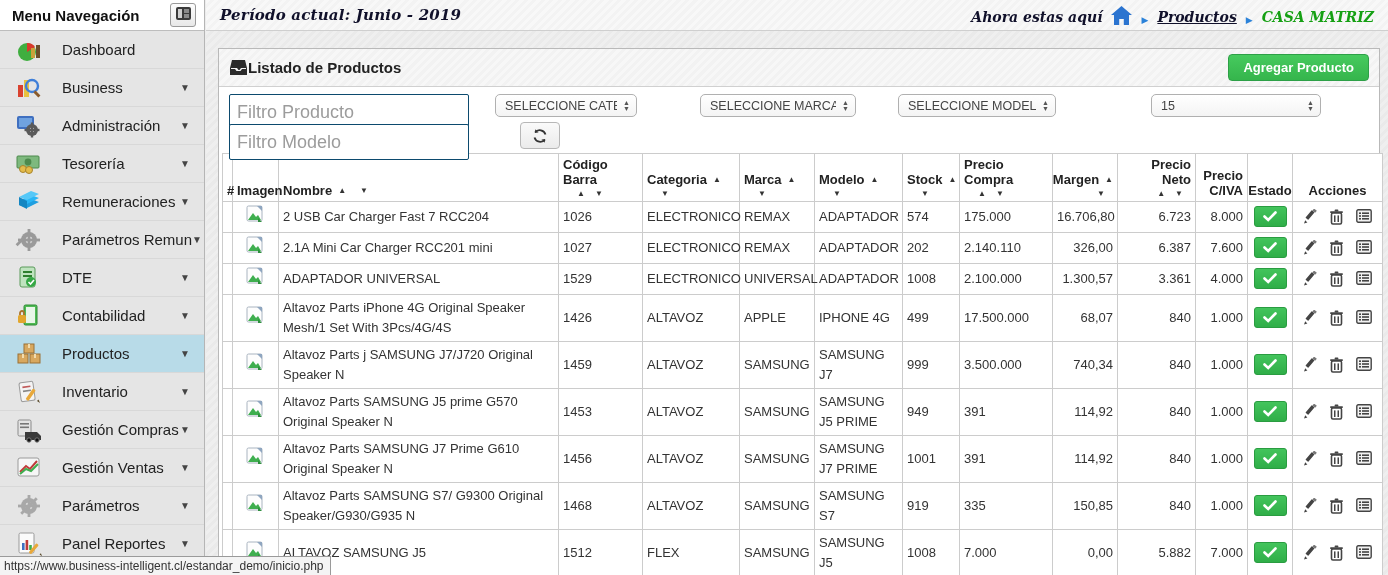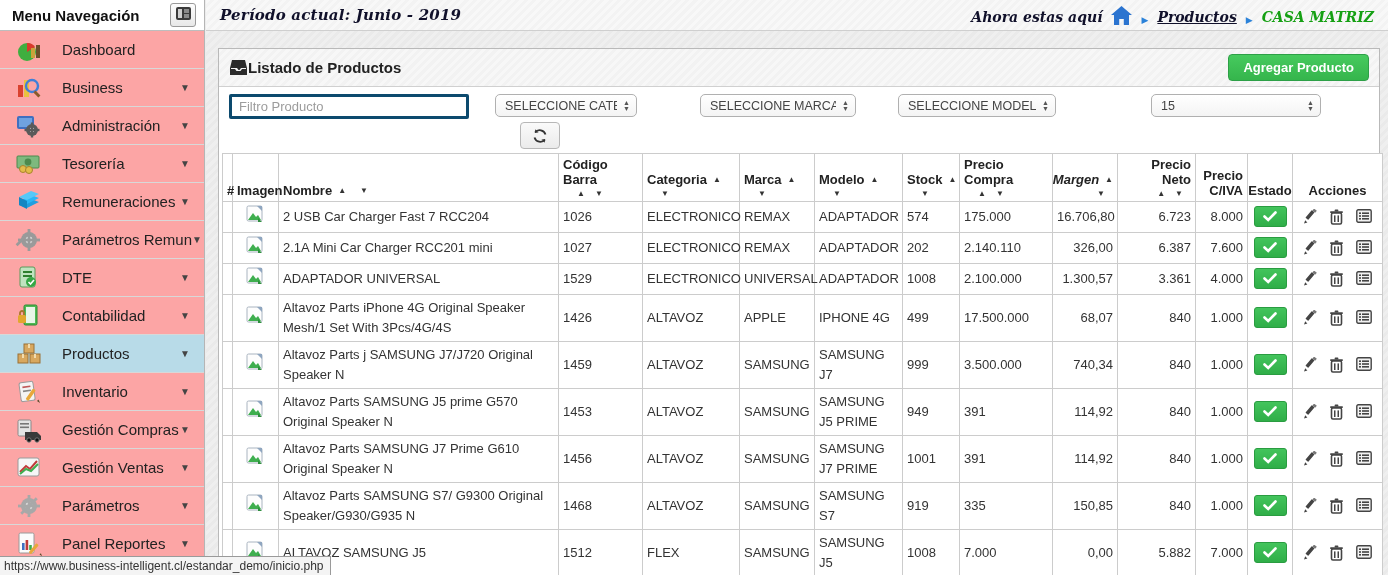--- a/index.html
+++ b/index.html
@@ -4,21 +4,21 @@
 <style>
   * { margin:0; padding:0; box-sizing:border-box; }
   html,body { width:1388px; height:575px; overflow:hidden; }
   body { font-family:"Liberation Sans", sans-serif; font-size:13px; color:#333; background:#ececec; position:relative; }
 
   
   .sidebar { position:absolute; left:0; top:0; width:205px; height:575px; background:#fff; border-right:1px solid #b5b5b5; z-index:5; }
   .sidebar-header { height:31px; display:flex; align-items:center; padding:0 8px 0 12px; border-bottom:1px solid #bdbdbd; background:#fff; }
   .sidebar-title { font-weight:bold; font-size:15px; color:#111; flex:1; }
   .sidebar-toggle { width:26px; height:24px; border:1px solid #9a9a9a; border-radius:3px; background:linear-gradient(#fdfdfd,#e8e8e8); display:flex; align-items:center; justify-content:center; cursor:pointer; }
-  .side-item { height:38px; display:flex; align-items:center; border-bottom:1px solid #d8d8d8; padding:0 12px 0 14px; background:#fca5a5; cursor:pointer; }
+  .side-item { height:38px; display:flex; align-items:center; border-bottom:1px solid #d8d8d8; padding:0 12px 0 14px; background:#e5e5e5; cursor:pointer; }
   .side-item.active { background:#b8dbe8; }
   .side-icon { width:30px; height:28px; margin-right:18px; display:flex; align-items:center; justify-content:center; flex:0 0 30px; }
   .side-label { flex:1; font-size:15px; color:#222; white-space:nowrap; }
   .side-caret { color:#444; font-size:10px; padding-right:2px; }
 
   
   .topbar { position:absolute; left:206px; top:0; right:0; height:31px;
     background:repeating-linear-gradient(135deg,#f8f8f8 0 3px,#f3f3f3 3px 6px);
     border-bottom:1px solid #cfcfcf; display:flex; align-items:center; padding:0 14px; }
   .script { font-family:"DejaVu Serif", serif; font-style:italic; }
@@ -32,21 +32,21 @@
   
   .main { position:absolute; left:206px; top:31px; right:0; bottom:0;
     background:repeating-linear-gradient(135deg,#efefef 0 3px,#eaeaea 3px 6px); }
   .panel { position:absolute; left:12px; top:17px; width:1162px; height:540px; background:#fff; border:1px solid #b9b9b9; }
   .panel-header { height:38px; background:repeating-linear-gradient(135deg,#f7f7f7 0 3px,#f2f2f2 3px 6px);
     border-bottom:1px solid #d0d0d0; display:flex; align-items:center; padding:0 10px; }
   .panel-title { font-size:15px; font-weight:bold; color:#222; }
   .add-btn { margin-left:auto; background:linear-gradient(#46ca5e,#35b54c); border:1px solid #2da047; color:#fff; font-weight:bold; font-size:13px; padding:5px 14px; border-radius:4px; cursor:pointer; }
 
   .filters { position:relative; height:66px; background:#fff; }
-  .f-input { position:absolute; height:25px; width:240px; border:3px solid #0c4a6e; border-radius:2px; padding:0 7px; font-size:13px; color:#333; font-family:"Liberation Sans",sans-serif; }
+  .f-input { position:absolute; height:36px; width:240px; border:1px solid #0c4a6e; border-radius:2px; padding:0 7px; font-size:18px; color:#333; font-family:"Liberation Sans",sans-serif; }
   .f-input::placeholder { color:#9c9c9c; }
   .sel { position:absolute; height:23px; border:1px solid #b0b0b0; border-radius:5px; background:linear-gradient(#fff,#f4f4f4); display:flex; align-items:center; padding:0 6px 0 9px; font-size:12.5px; color:#444; cursor:pointer; }
   .sel-text { flex:1; white-space:nowrap; overflow:hidden; }
   .sel-caret { display:flex; flex-direction:column; line-height:6px; font-size:7px; color:#555; margin-left:6px; }
   .refresh-btn { position:absolute; width:40px; height:27px; border:1px solid #b7b7b7; border-radius:4px; background:linear-gradient(#fafafa,#ebebeb); display:flex; align-items:center; justify-content:center; cursor:pointer; }
 
   
   table.products { border-collapse:collapse; margin:0 3px; width:1156px; table-layout:fixed; }
   .products th, .products td { border:1px solid #ccc; font-size:13px; }
   .products th { font-weight:bold; color:#222; vertical-align:bottom; padding:3px 4px; height:46px; background:#fff; }
@@ -288,20 +288,21 @@
             <path d="M5 9 h3 l1.5 2 h1 L12 9 h5 v6 H2 V9 Z" fill="#fff" opacity="0.95"></path>
             <path d="M2 10 h4 l1.5 2 h4 L13 10 h4 v5 H2 Z" fill="#2b2b2b"></path>
           </svg>
       </span>
       <span class="panel-title">Listado de Productos</span>
       <button class="add-btn">Agregar Producto</button>
     </div>
 
     <div class="filters">
       <input class="f-input" style="left: 10px; top: 7px;" placeholder="Filtro Producto">
+      <input class="f-input" style="left: 10px; top: 37px;" placeholder="Filtro Modelo">
 
       <div class="sel" style="left:276px; top:7px; width:142px;">
         <span class="sel-text">SELECCIONE CATEGORIA</span>
         <span class="sel-caret">
             <span>▲</span>
             <span>▼</span>
           </span>
       </div>
       <div class="sel" style="left:481px; top:7px; width:156px;">
         <span class="sel-text">SELECCIONE MARCA</span>
@@ -420,21 +421,21 @@
             </th>
             <th style="text-align: left;">
               <div class="th-top">
                 <span>Precio Compra</span>
               </div>
               <div class="th-bottom">
                 <span class="arrow">▲</span>
                 <span class="arrow">▼</span>
               </div>
             </th>
-            <th style=" font-style: italic;">
+            <th style="">
               <div class="th-top" style="justify-content: flex-end;">
                 <span>Margen</span>
                 <span class="arrow">▲</span>
               </div>
               <div class="th-bottom" style="justify-content: flex-end; padding-left: 0px; padding-right: 8px;">
                 <span class="arrow">▼</span>
               </div>
             </th>
             <th style="text-align: right;">
               <div class="th-top" style="justify-content: flex-end;">

